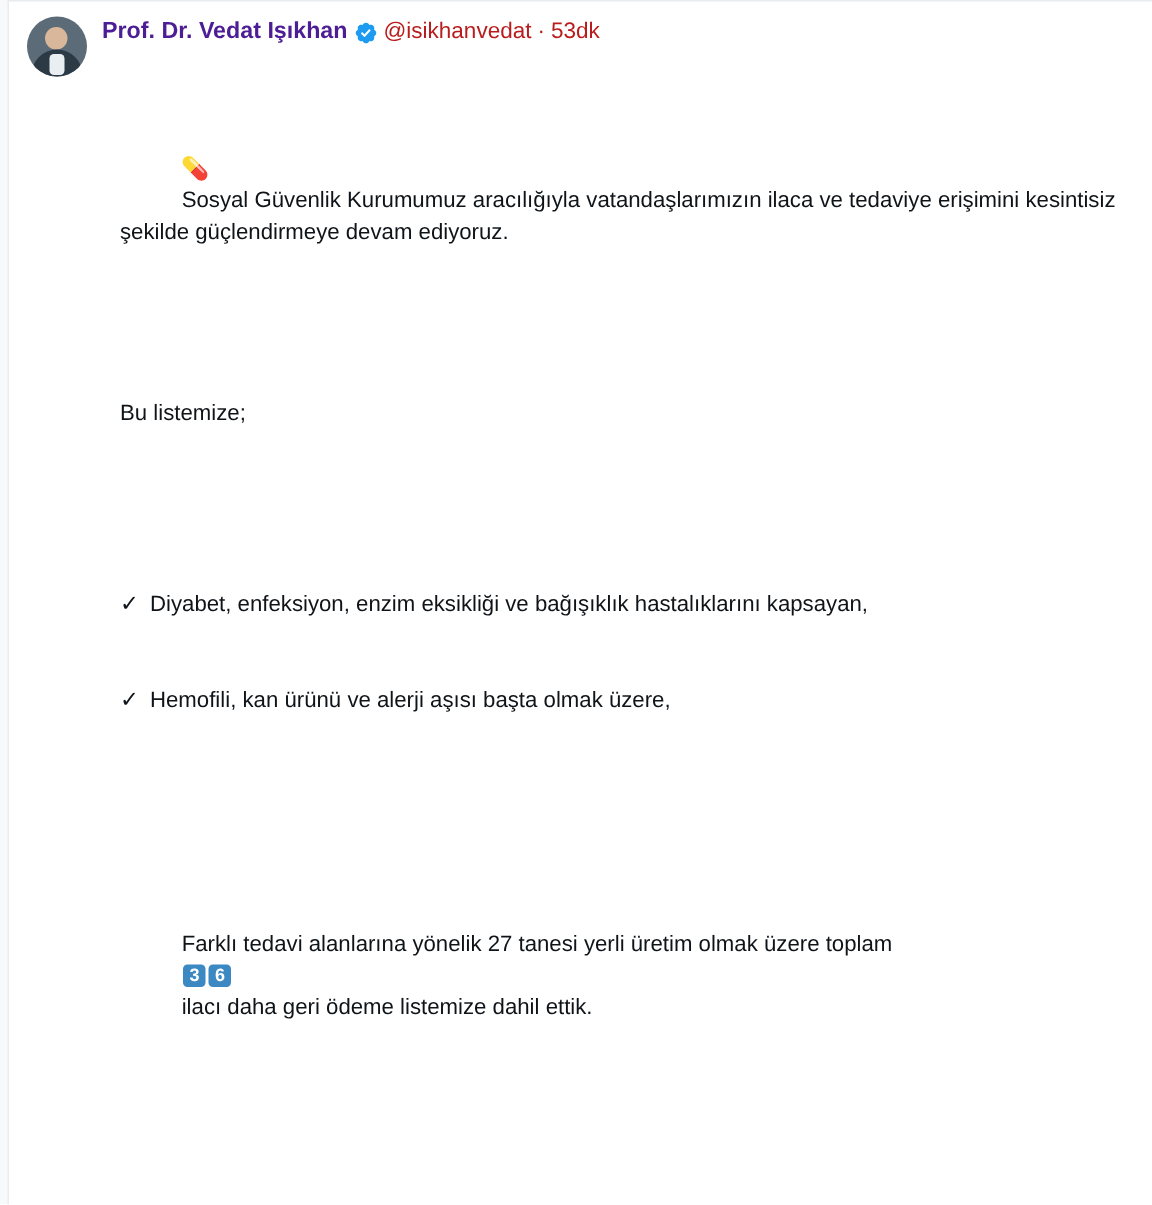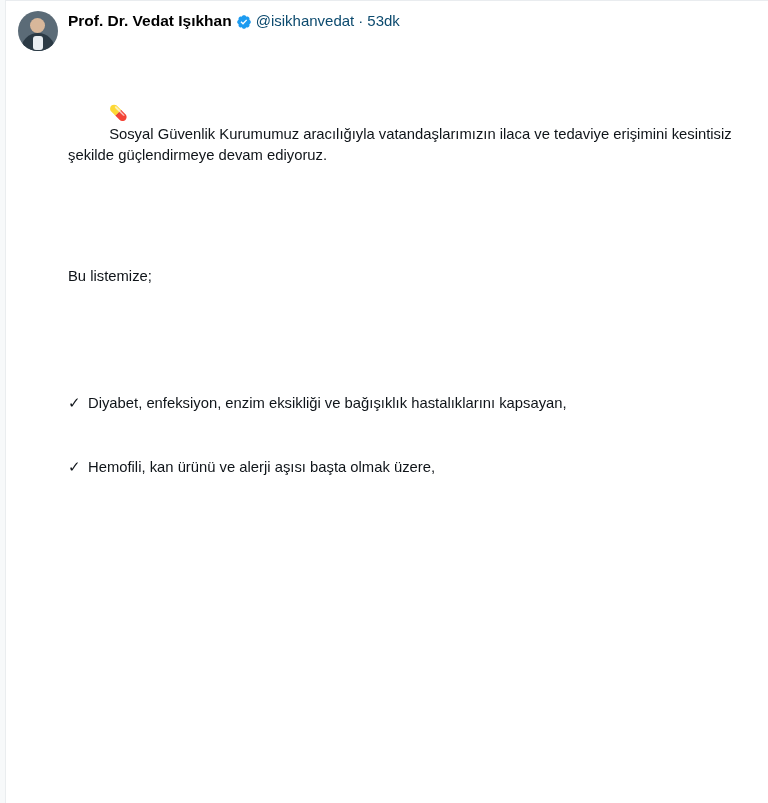--- a/index.html
+++ b/index.html
@@ -92,45 +92,45 @@
   .name-row {
     display: flex;
     align-items: center;
     gap: 4px;
     font-size: 15px;
     line-height: 20px;
     white-space: nowrap;
   }
   .display-name {
     font-weight: bold;
-    color: #000000;
+    color: #4c1d95;
     font-size: 15.5px;
   }
   .verified {
     display: inline-block;
     width: 16px;
     height: 16px;
     flex: 0 0 16px;
     position: relative;
     top: 1px;
   }
   .handle, .dot, .time {
-    color: #0c4a6e;
+    color: #b91c1c;
     font-size: 15px;
   }
   .tweet-text {
     font-size: 14.8px;
     line-height: 21px;
     color: #0f1419;
     margin-top: 8px;
     white-space: pre-wrap;
     word-wrap: break-word;
   }
   .para {
-    margin: 0 0 16px 0;
+    margin: 0 0 16px 12px;
   }
   .para.tight {
     margin-bottom: 0;
   }
   .list-line {
     display: block;
     white-space: nowrap;
   }
   .check {
     color: #0f1419;
@@ -196,20 +196,25 @@
 
         <p class="para tight">
           <span class="list-line">
             <span class="check">✓</span><span>Diyabet, enfeksiyon, enzim eksikliği ve bağışıklık hastalıklarını kapsayan,</span>
           </span>
           <span class="list-line">
             <span class="check">✓</span><span>Hemofili, kan ürünü ve alerji aşısı başta olmak üzere,</span>
           </span>
         </p>
 
+        <p class="para" style="margin-top:16px;">
+          <span>Farklı tedavi alanlarına yönelik 27 tanesi yerli üretim olmak üzere toplam</span>
+          <span class="num-badge">3</span><span class="num-badge">6</span>
+          <span>ilacı daha geri ödeme listemize dahil ettik.</span>
+        </p>
 
         <p class="para tight">
           
           
         </p>
       </div>
 
     </div>
   </article>
 </div>

